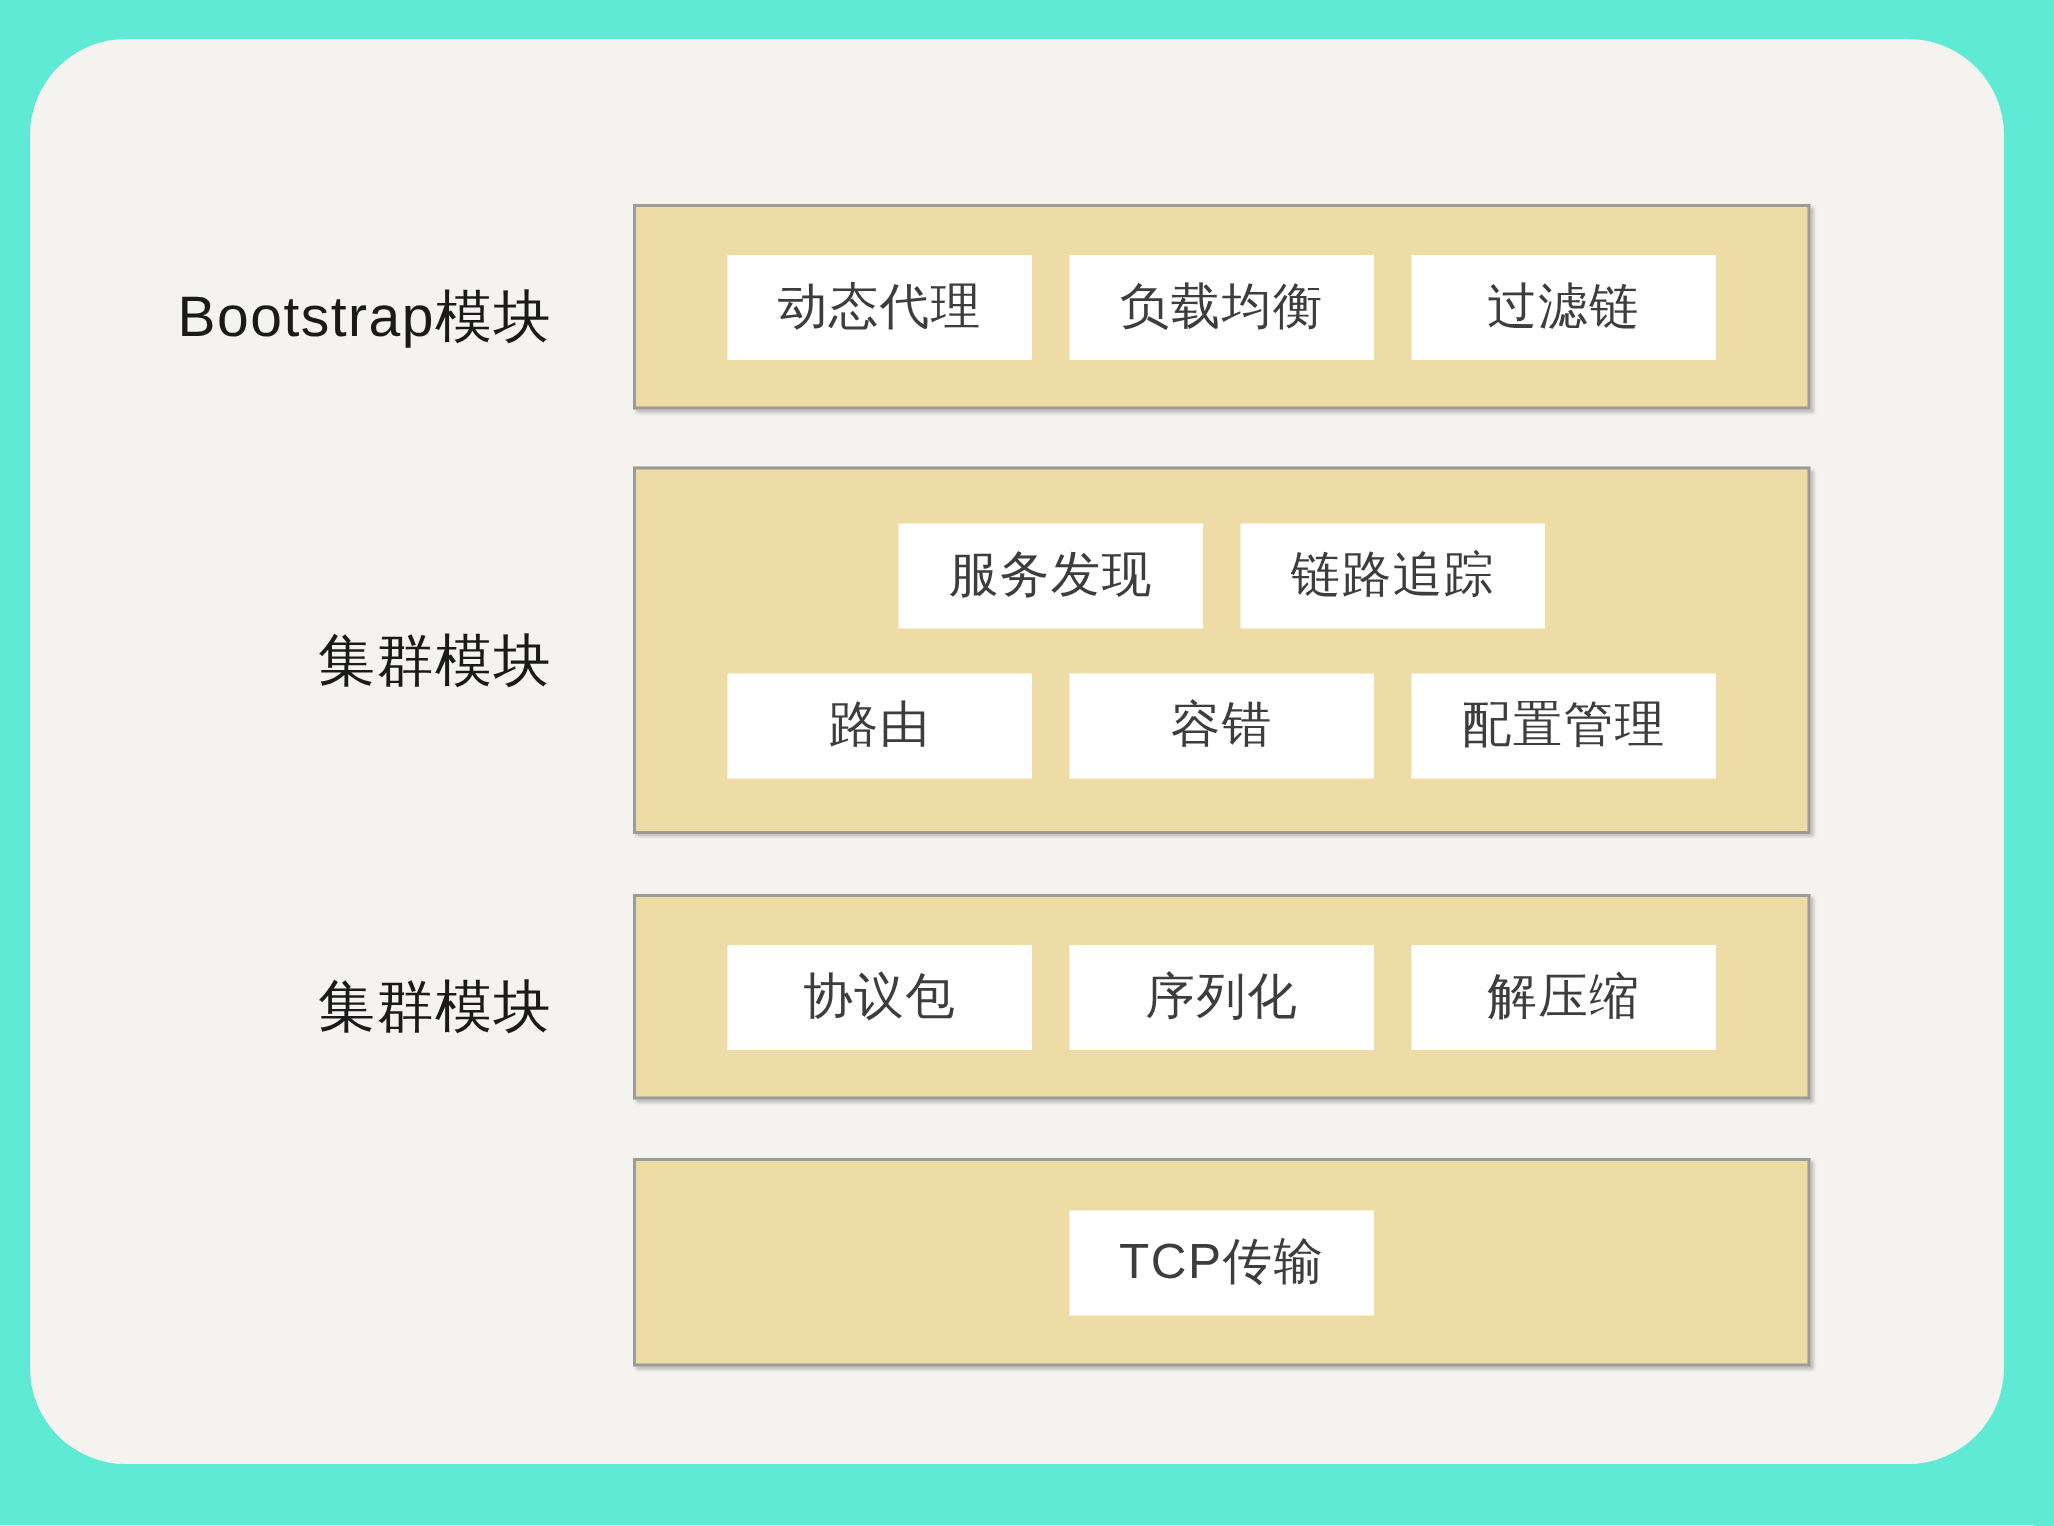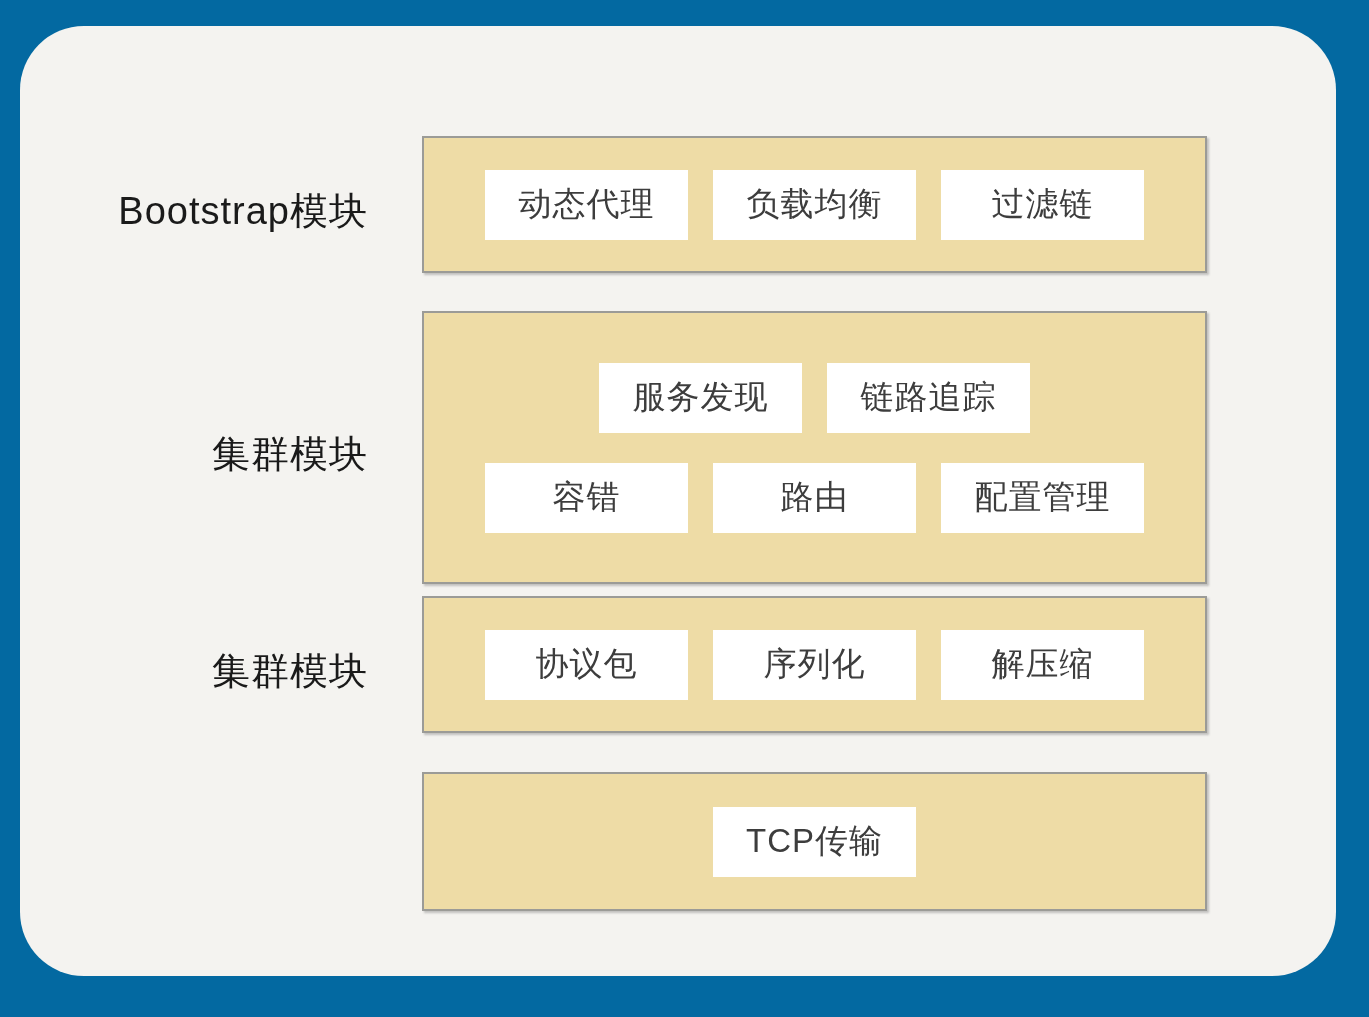--- a/index.html
+++ b/index.html
@@ -5,21 +5,21 @@
   html, body {
     margin: 0;
     padding: 0;
     background: #ffffff;
     font-family: "Liberation Sans", "DejaVu Sans", sans-serif;
   }
   .page {
     position: relative;
     width: 1369px;
     height: 1017px;
-    background: #0369a1;
+    background: #5eead4;
     overflow: hidden;
   }
   .card {
     position: absolute;
     left: 20px;
     top: 26px;
     width: 1316px;
     height: 950px;
     background: #F4F3F0;
     border-radius: 64px;
@@ -44,21 +44,21 @@
     box-sizing: border-box;
     background: #EEDCA6;
     border: 2px solid #9b9b97;
     box-shadow: 2px 2px 2px rgba(130,130,130,0.45);
     display: flex;
     flex-direction: column;
     justify-content: center;
     gap: 30px;
   }
   #label-0, #band-0 { top: 110px; height: 137px; }
-  #label-1, #band-1 { top: 285px; height: 273px; }
+  #label-1, #band-1 { top: 285px; height: 245px; }
   #label-2, #band-2 { top: 570px; height: 137px; }
   #label-3, #band-3 { top: 746px; height: 139px; }
   .box-row {
     display: flex;
     justify-content: center;
     gap: 25px;
   }
   .box {
     width: 203px;
     height: 70px;
@@ -87,22 +87,22 @@
       </div>
     </div>
 
     <div class="row-label" id="label-1">集群模块</div>
     <div class="band" id="band-1">
       <div class="box-row">
         <div class="box">服务发现</div>
         <div class="box">链路追踪</div>
       </div>
       <div class="box-row">
+        <div class="box">路由</div>
         <div class="box">容错</div>
-        <div class="box">路由</div>
         <div class="box">配置管理</div>
       </div>
     </div>
 
     <div class="row-label" id="label-2">集群模块</div>
     <div class="band" id="band-2">
       <div class="box-row">
         <div class="box">协议包</div>
         <div class="box">序列化</div>
         <div class="box">解压缩</div>

